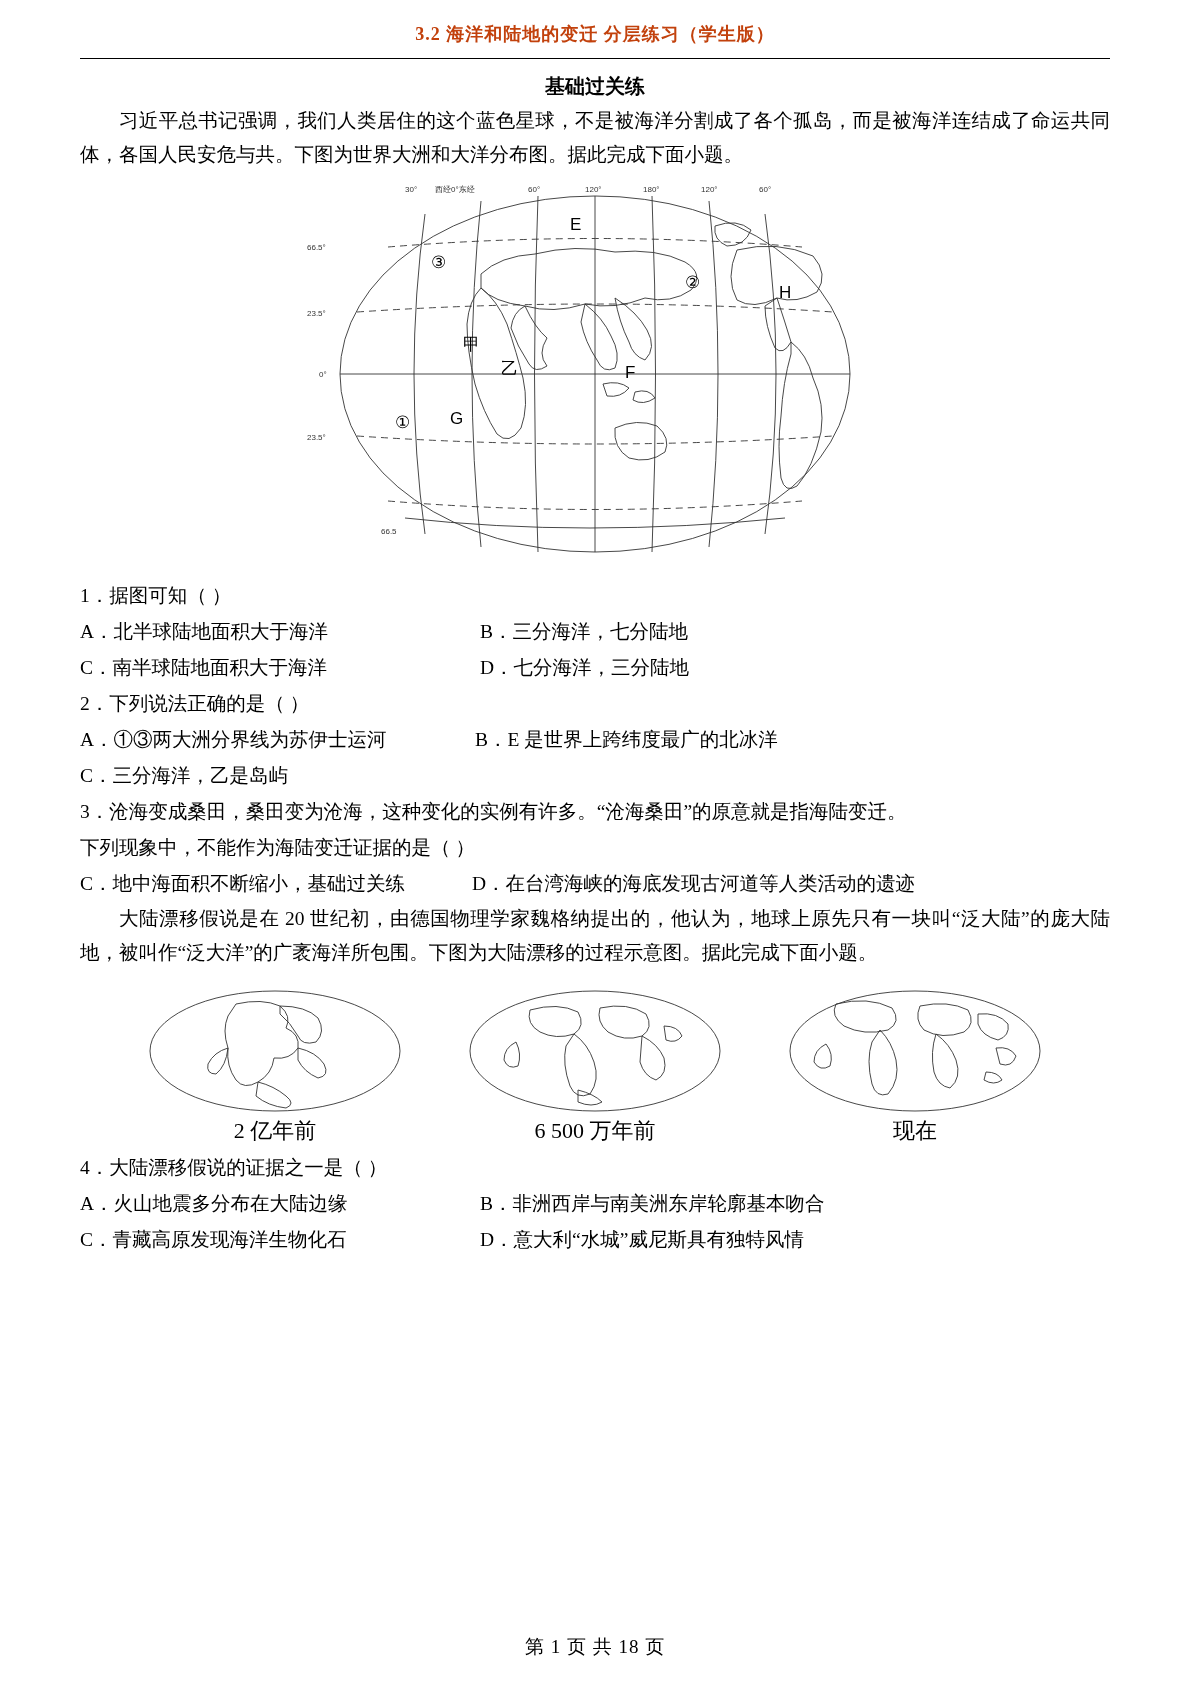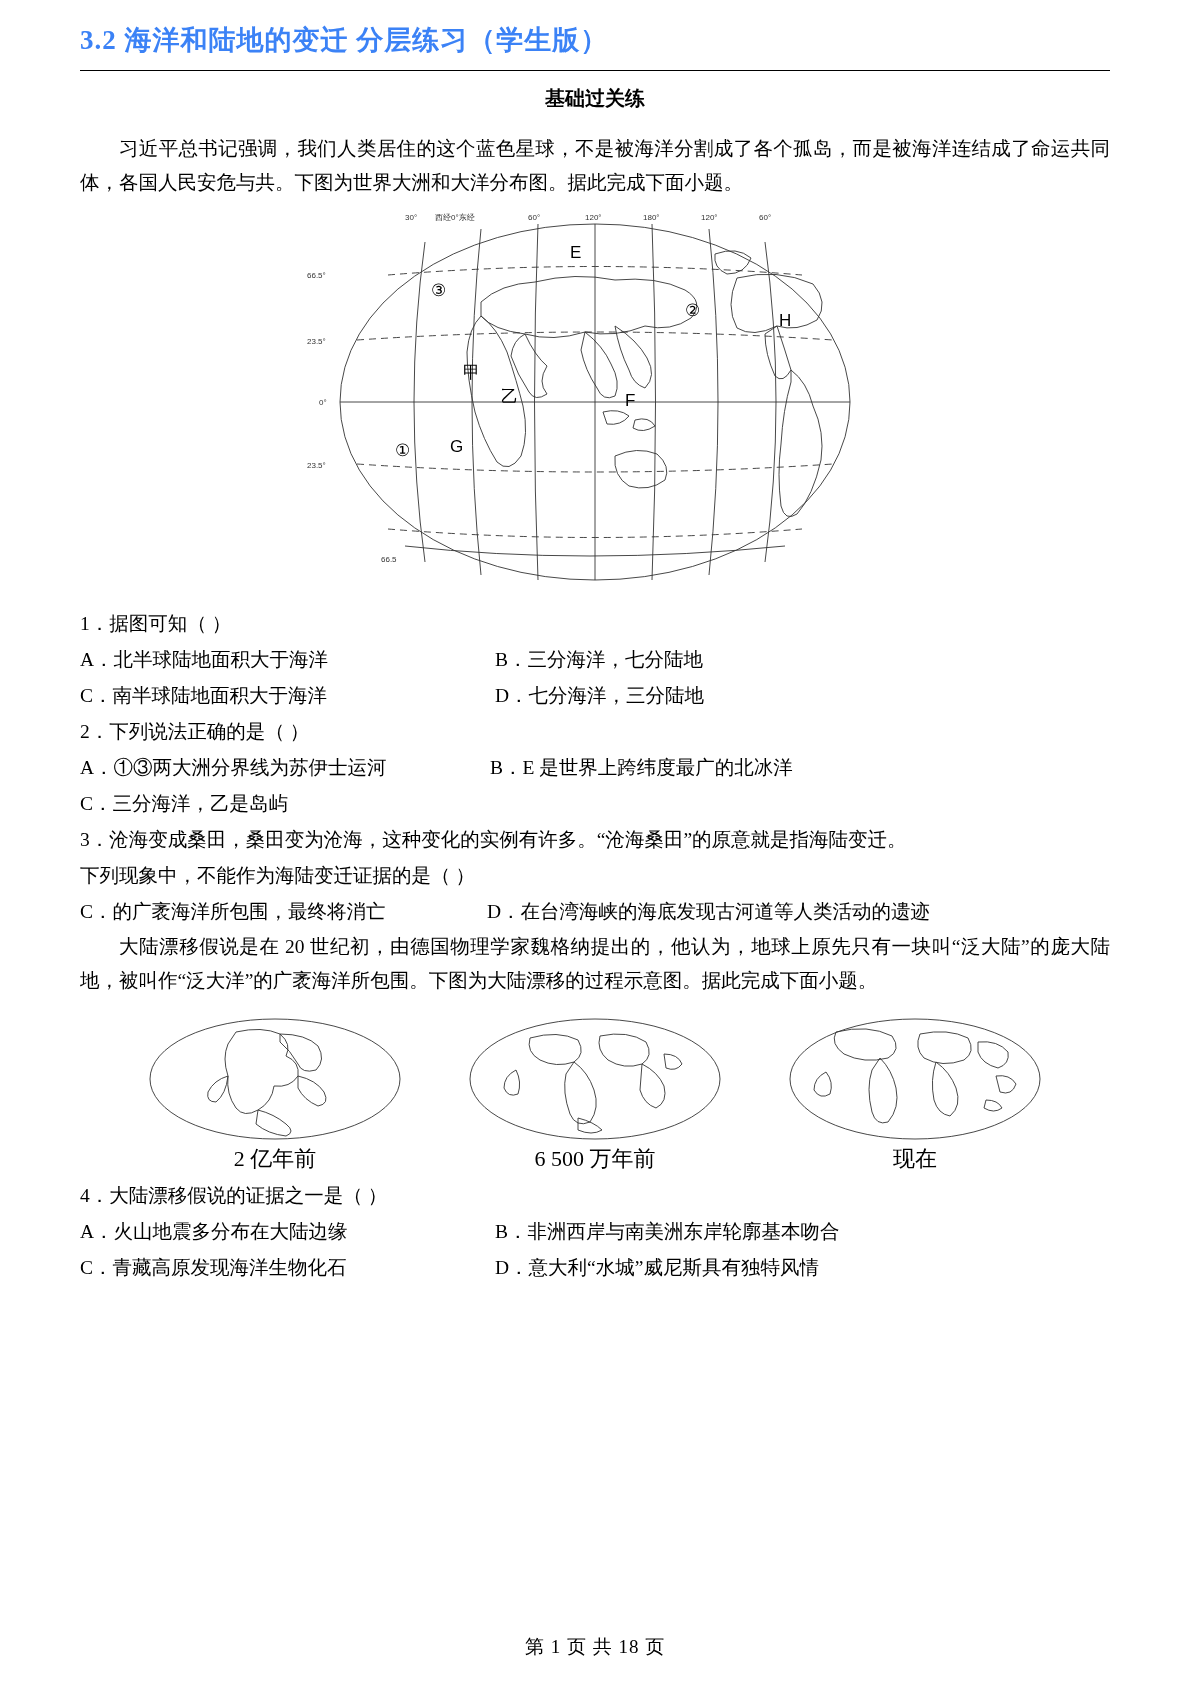--- a/index.html
+++ b/index.html
@@ -16,58 +16,57 @@
     overflow: hidden;
   }
   .page {
     width: 1190px;
     height: 1682px;
     box-sizing: border-box;
     padding: 22px 80px 0 80px;
     position: relative;
   }
   .doc-title {
-    text-align: left;
-    color: #3b82f6;
-    font-size: 27px;
+    text-align: center;
+    color: #c2410c;
+    font-size: 18px;
     font-weight: bold;
     letter-spacing: 1px;
     padding-bottom: 12px;
   }
   .title-rule {
     border: none;
     border-top: 1.5px solid #000;
     margin: 0 0 14px 0;
   }
   .section-title {
     text-align: center;
     font-size: 20px;
     font-weight: bold;
-    margin-bottom: 20px;
+    margin-bottom: 4px;
   }
   p.para {
     font-size: 19.5px;
     line-height: 34px;
     margin: 0 0 4px 0;
     text-align: justify;
     text-justify: inter-ideograph;
   }
   p.indent {
     text-indent: 2em;
   }
   .q-line {
     font-size: 19.5px;
     line-height: 36px;
     margin: 0;
   }
   .opts {
     display: flex;
     font-size: 19.5px;
     line-height: 36px;
-    gap: 15px;
   }
   .opts .opt {
     white-space: nowrap;
   }
   .opts.two .opt:first-child { width: 400px; }
   .opts.wide .opt:first-child { width: 395px; }
   .opts.w2 .opt:first-child { width: 392px; }
   .map-wrap {
     display: flex;
     justify-content: center;
@@ -202,21 +201,21 @@
     <span class="opt">A．①③两大洲分界线为苏伊士运河</span>
     <span class="opt">B．E 是世界上跨纬度最广的北冰洋</span>
   </div>
   <div class="opts wide">
     <span class="opt">C．三分海洋，乙是岛屿</span>
   </div>
 
   <p class="q-line">3．沧海变成桑田，桑田变为沧海，这种变化的实例有许多。“沧海桑田”的原意就是指海陆变迁。</p>
   <p class="q-line">下列现象中，不能作为海陆变迁证据的是（      ）</p>
   <div class="opts w2">
-    <span class="opt">C．的广袤海洋所包围，最终将消亡</span>
+    <span class="opt">C．地中海面积不断缩小，基础过关练</span>
     <span class="opt">D．在台湾海峡的海底发现古河道等人类活动的遗迹</span>
   </div>
 
   <p class="para indent">大陆漂移假说是在 20 世纪初，由德国物理学家魏格纳提出的，他认为，地球上原先只有一块叫“泛大陆”的庞大陆地，被叫作“泛大洋”的广袤海洋所包围。下图为大陆漂移的过程示意图。据此完成下面小题。</p>
 
   <div class="drift-wrap">
 
     <div class="drift-item">
       <svg width="270" height="130" viewBox="0 0 270 130">
         <g fill="none" stroke="#333" stroke-width="0.9">

